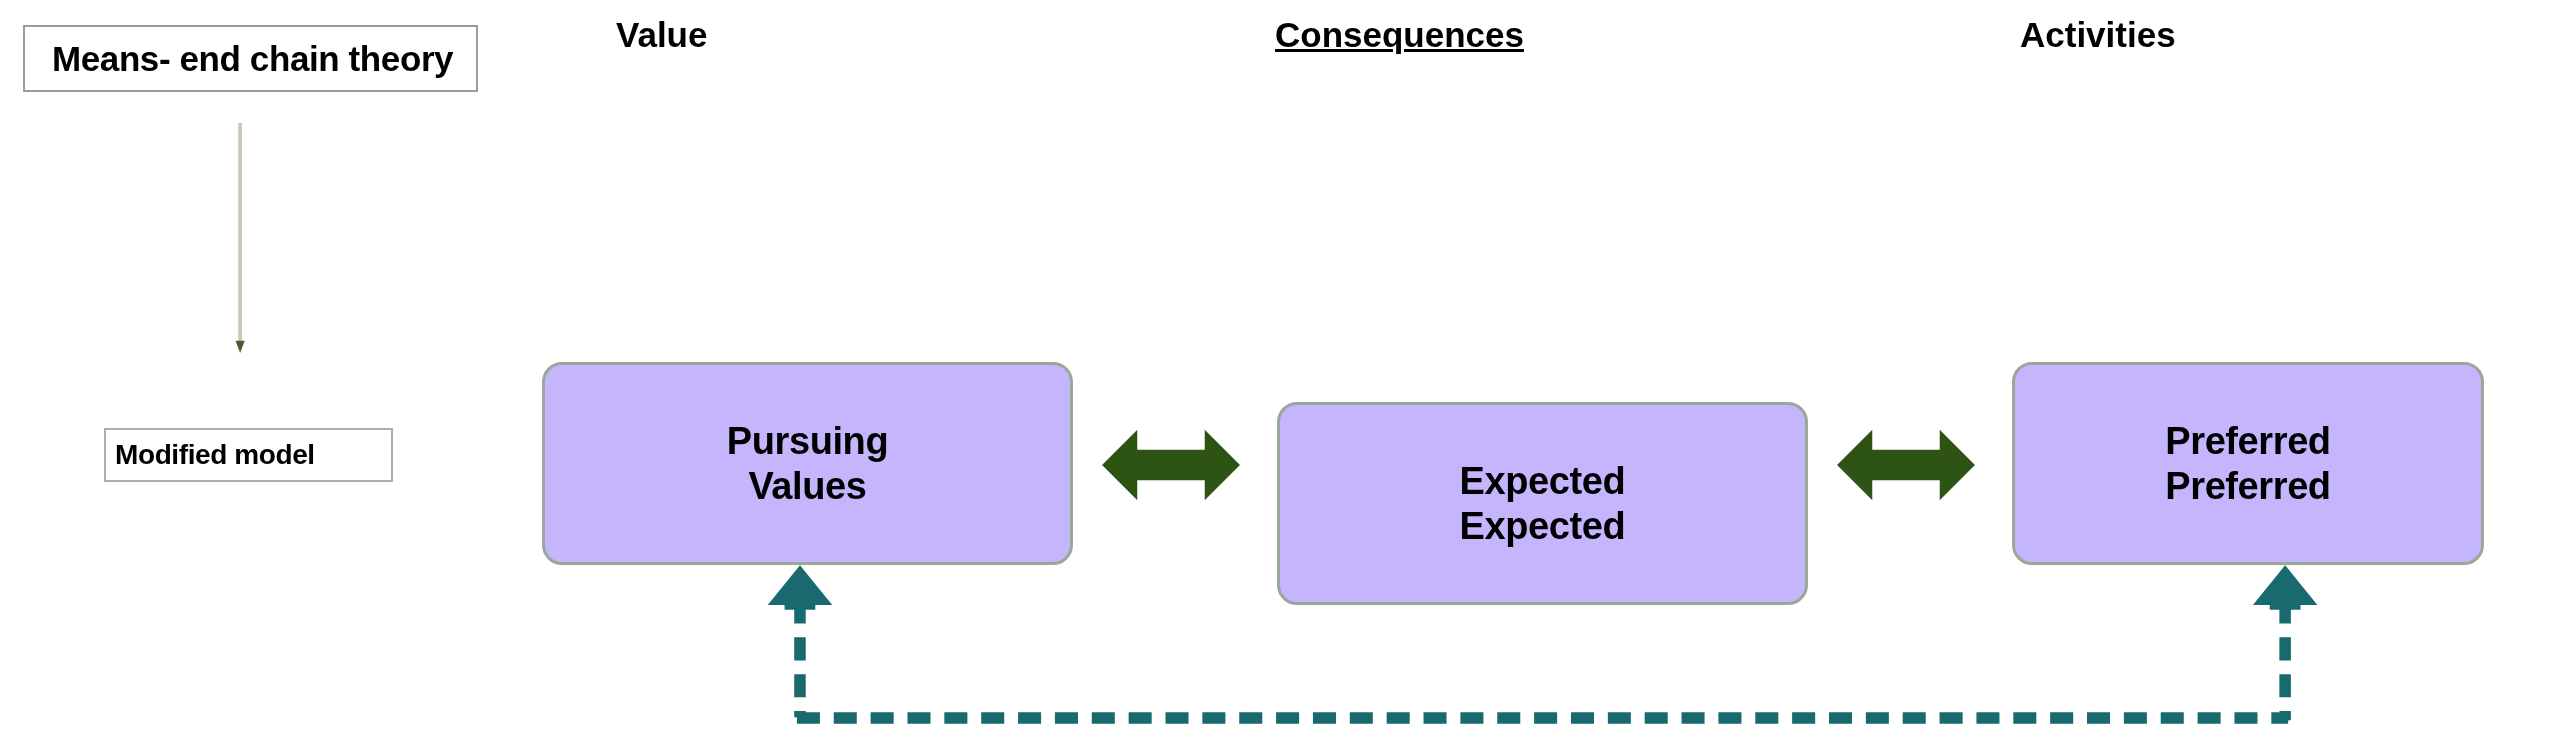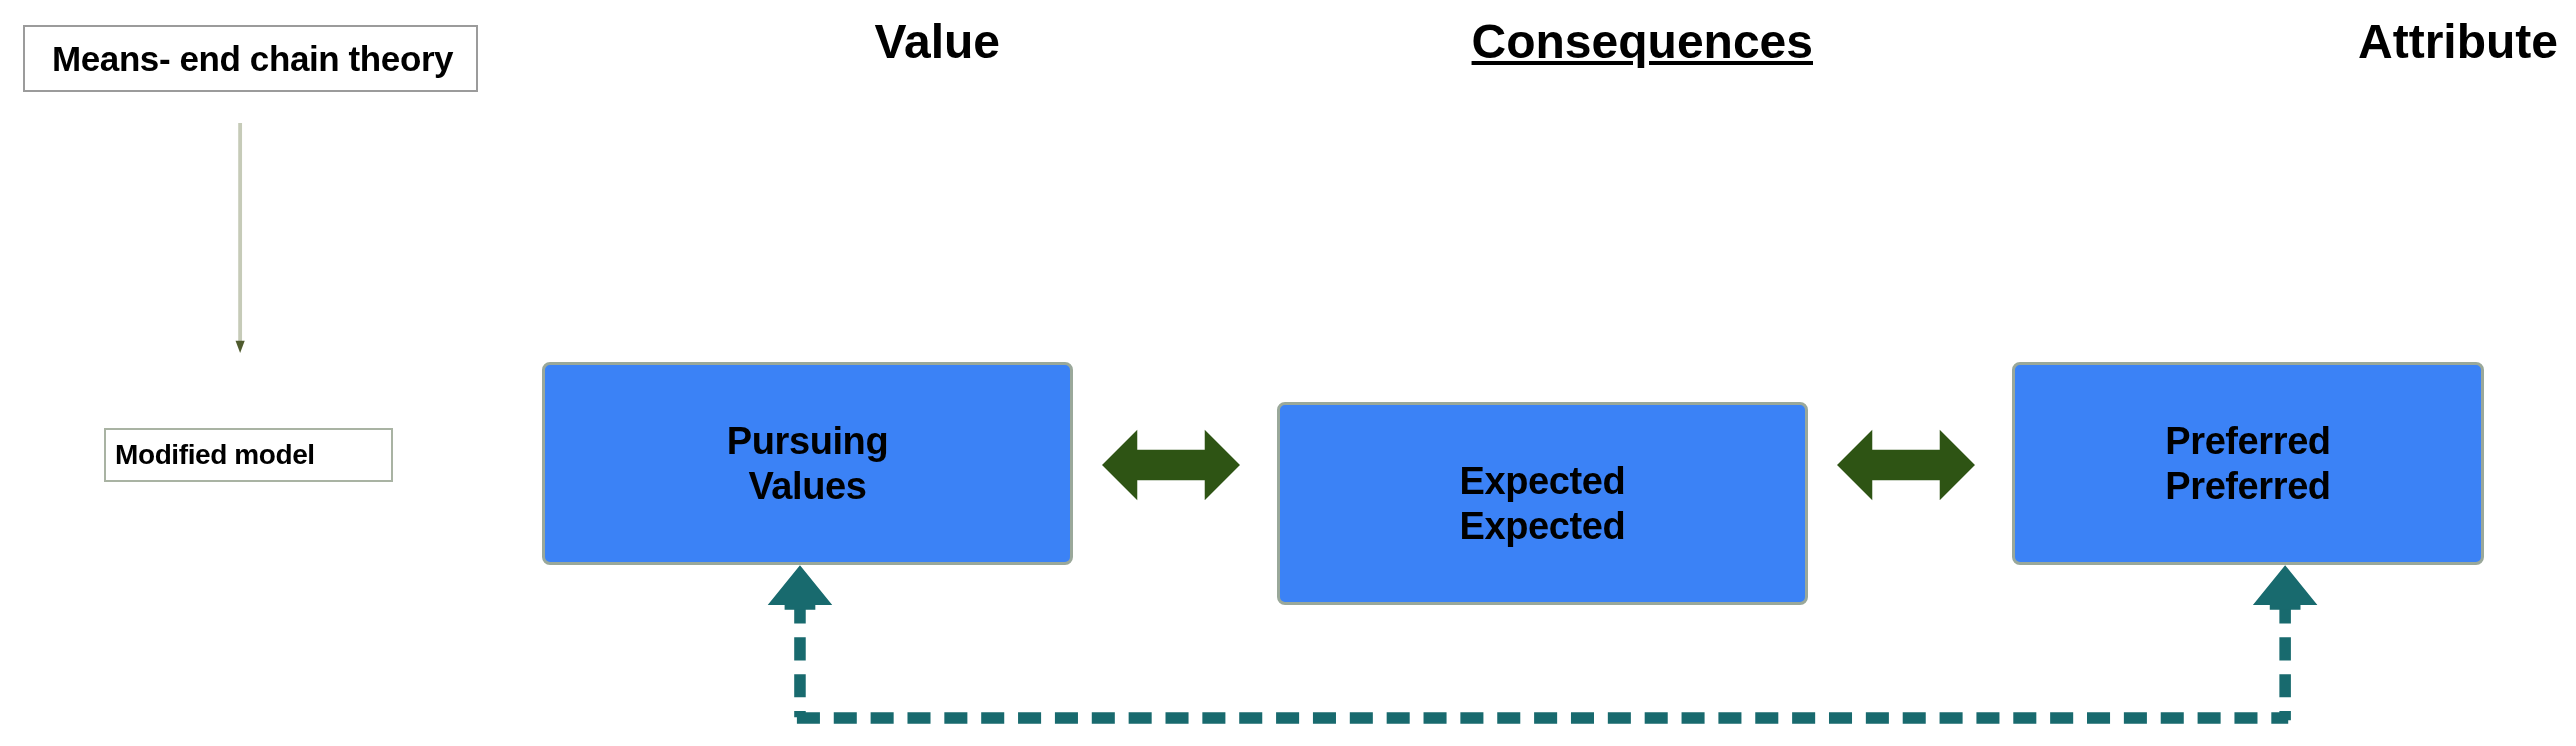--- a/index.html
+++ b/index.html
@@ -59,41 +59,41 @@
     position: absolute;
     left: 230px;
     top: 123px;
     width: 31px;
     height: 230px;
   }
 
   
   .column-header {
     position: absolute;
-    top: 18px;
+    top: 11px;
     height: 48px;
     line-height: 48px;
-    text-align: right;
-    font-size: 48px;
+    text-align: left;
+    font-size: 35px;
     font-weight: 700;
     color: #000000;
     letter-spacing: 0px;
   }
   #header-value        { left: 616px;  width: 384px; }
   #header-consequences { left: 1275px; width: 538px; text-decoration: underline; }
   #header-attribute    { left: 2020px; width: 538px; }
 
   
   .concept-box {
     position: absolute;
     top: 362px;
     height: 203px;
-    background: #3b82f6;
+    background: #c4b5fd;
     border: 3.1px solid #9aa89a;
-    border-radius: 8px;
+    border-radius: 20px;
     box-sizing: border-box;
     display: flex;
     flex-direction: column;
     align-items: center;
     justify-content: center;
     color: #000000;
     font-size: 38px;
     font-weight: 700;
     line-height: 1.18;
     text-align: center;
@@ -140,21 +140,21 @@
   </svg>
 
   <div class="note-box" id="modified-label">
     <span>Modified model</span>
   </div>
 
   <div class="column-header" id="header-value">Value</div>
 
   <div class="column-header" id="header-consequences">Consequences</div>
 
-  <div class="column-header" id="header-attribute">Attribute</div>
+  <div class="column-header" id="header-attribute">Activities</div>
 
   <div class="concept-box" id="box-pursuing-values">
     <span class="line">Pursuing</span>
     <span class="line">Values</span>
   </div>
 
   <svg class="bi-arrow" id="arrow-values-benefits" viewBox="0 0 180 120">
     <path d="M 0 60 L 46 14 L 46 40 L 134 40 L 134 14 L 180 60 L 134 106 L 134 80 L 46 80 L 46 106 Z" fill="#2e5414"></path>
   </svg>
 

